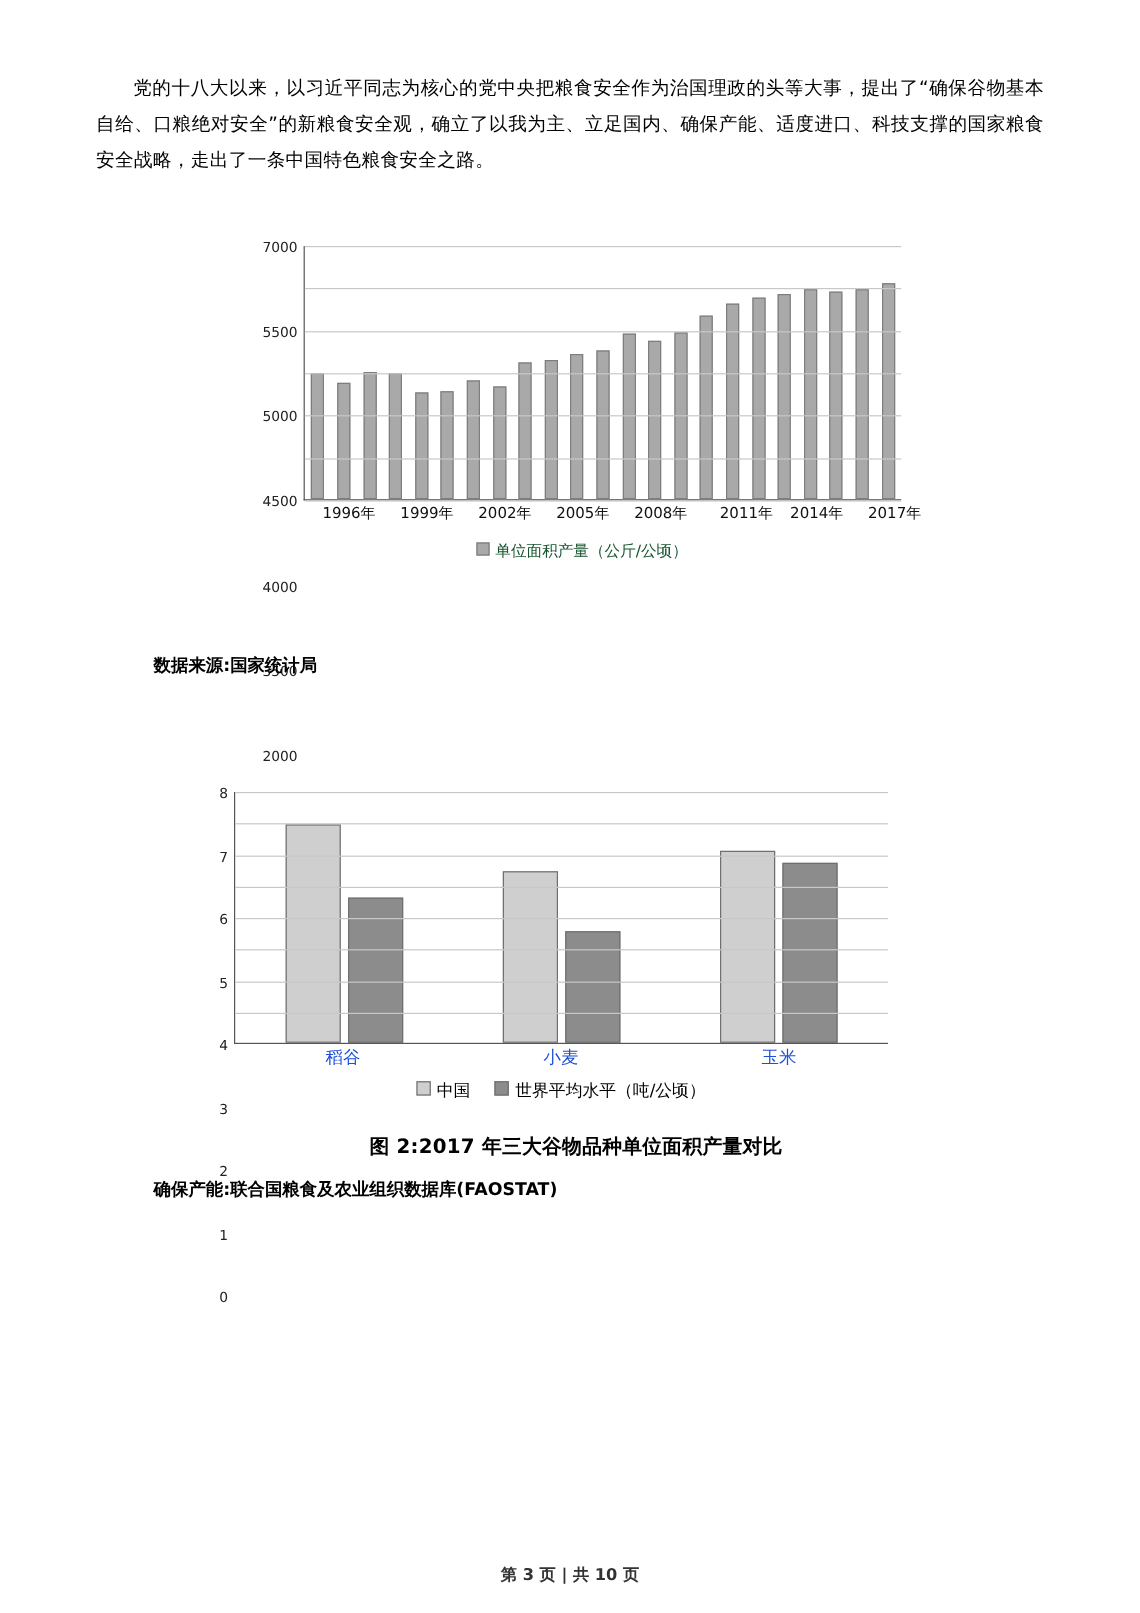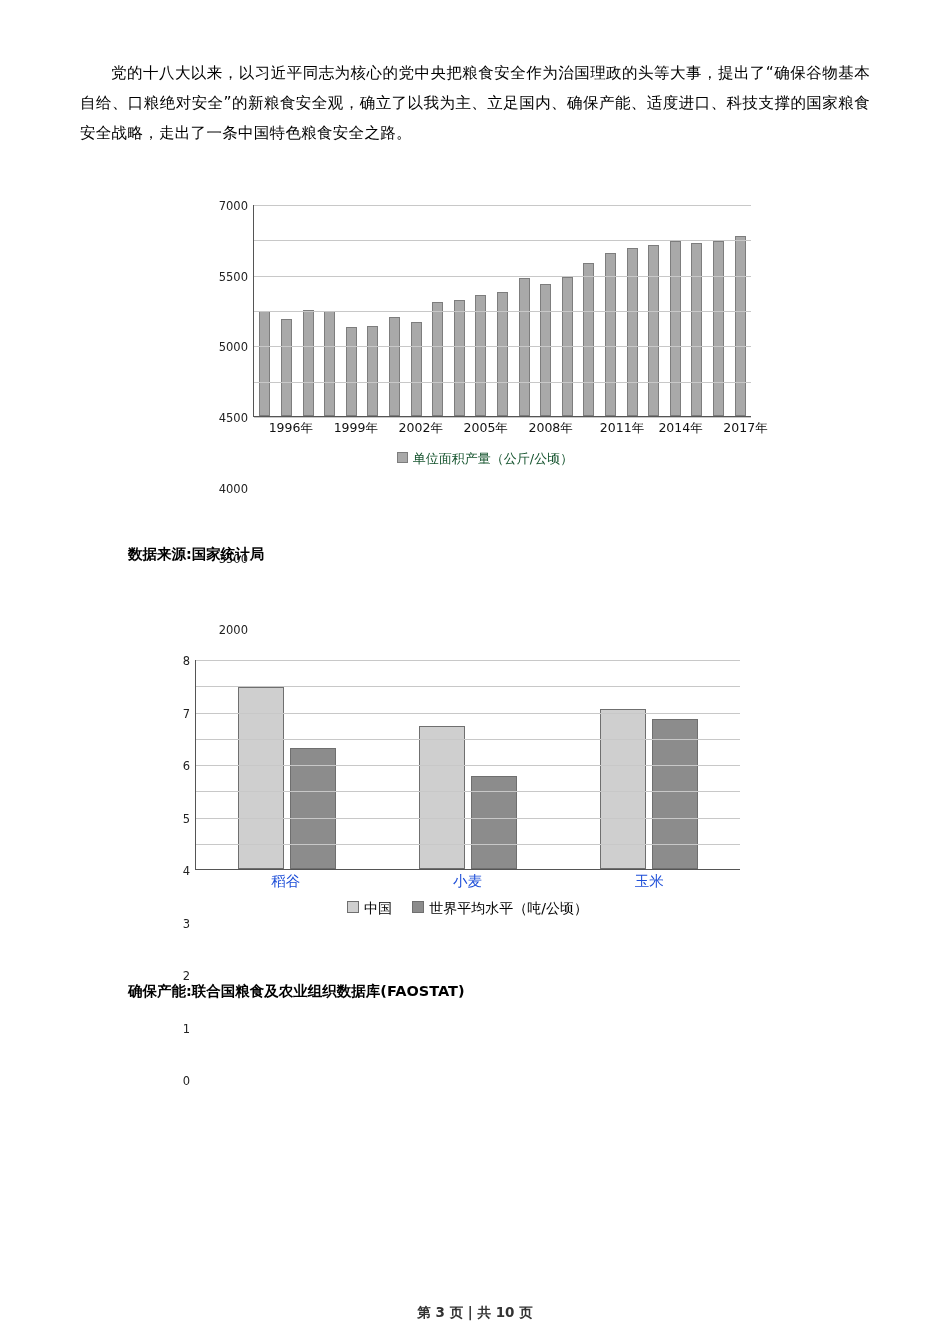--- a/index.html
+++ b/index.html
@@ -409,19 +409,20 @@
     <div class="xlabels2" id="fig2-xlabels">
         <span>稻谷</span>
         <span>小麦</span>
         <span>玉米</span>
       </div>
     <div class="legend2">
       <span class="item"><span class="sw2 china"></span><span>中国</span></span>
       <span class="item"><span class="sw2 world"></span><span>世界平均水平（吨/公顷）</span></span>
     </div>
   </div>
+  <div class="caption" id="fig2-caption">图 2:2017 年三大谷物品种单位面积产量对比</div>
   <div class="source" id="fig2-source">确保产能:联合国粮食及农业组织数据库(FAOSTAT)</div>
 
   <div class="footer">
     <span class="num">第 3 页 | 共 10 页</span>
   </div>
 
 </div>
 
 </body></html>

